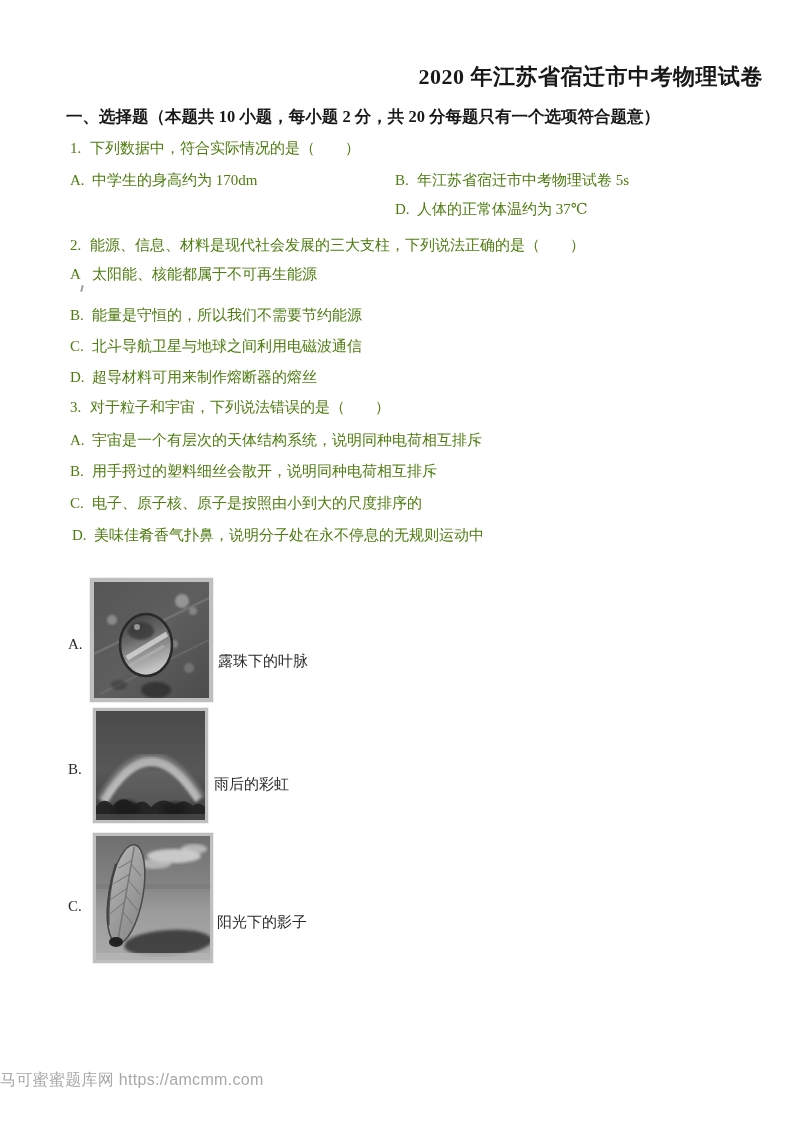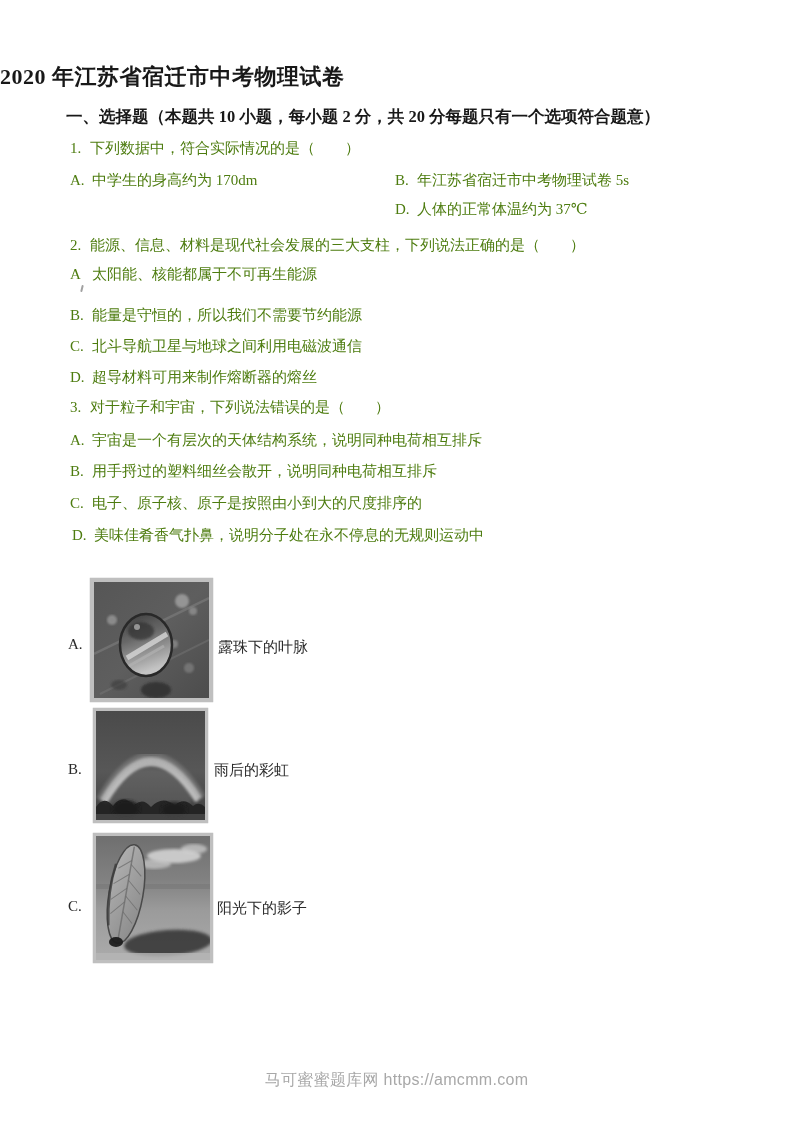--- a/index.html
+++ b/index.html
@@ -2,41 +2,41 @@
 <html><head>
 <meta charset="utf-8">
 <style>
   html,body { margin:0; padding:0; background:#ffffff; }
   .page {
     position:relative; width:793px; height:1122px; background:#ffffff;
     font-family:"Liberation Serif","DejaVu Serif",serif; color:#2a2a2a;
     overflow:hidden;
   }
   .doc-title {
-    position:absolute; top:62px; left:0; width:763px; text-align:left;
+    position:absolute; top:62px; left:0; width:763px; text-align:right;
     font-size:22px; font-weight:bold; color:#181818; letter-spacing:0.5px;
     white-space:nowrap;
   }
   .section-heading {
     position:absolute; top:106px; left:66px;
     font-size:16.5px; font-weight:bold; color:#181818; white-space:nowrap;
   }
   .t-line { position:absolute; font-size:15px; line-height:17px; white-space:nowrap; color:#4d7c0f; }
   .t-num { display:inline-block; min-width:13px; margin-right:7px; }
   .t-opt { display:inline-block; min-width:15px; margin-right:7px; }
   .photo-frame { position:absolute; background:#bfbfbf; box-shadow:0 0 1px #9a9a9a; }
   .photo-frame svg { display:block; }
   .img-label { position:absolute; font-size:15px; color:#2a2a2a; }
-  .img-caption { position:absolute; font-size:15px; color:#2a2a2a; white-space:nowrap; }
+  .img-caption { position:absolute; font-size:15px; color:#2a2a2a; white-space:nowrap;margin-top:14px; }
   .scan-artifact {
     position:absolute; left:81px; top:285px; width:2px; height:7px;
     background:#8a8a8a; transform:rotate(14deg); border-radius:1px; opacity:0.8;
   }
   .footer {
-    position:absolute; top:1070px; left:0; width:793px; text-align:center;
+    position:absolute; top:1070px; left:0; width:793px; 
     font-family:"Liberation Sans","DejaVu Sans",sans-serif;
     font-size:16px; color:#a8a8a8; letter-spacing:0.3px;
   }
 </style>
 </head>
 <body>
 
 <div class="page">
 
   <div class="doc-title">2020 年江苏省宿迁市中考物理试卷</div>

